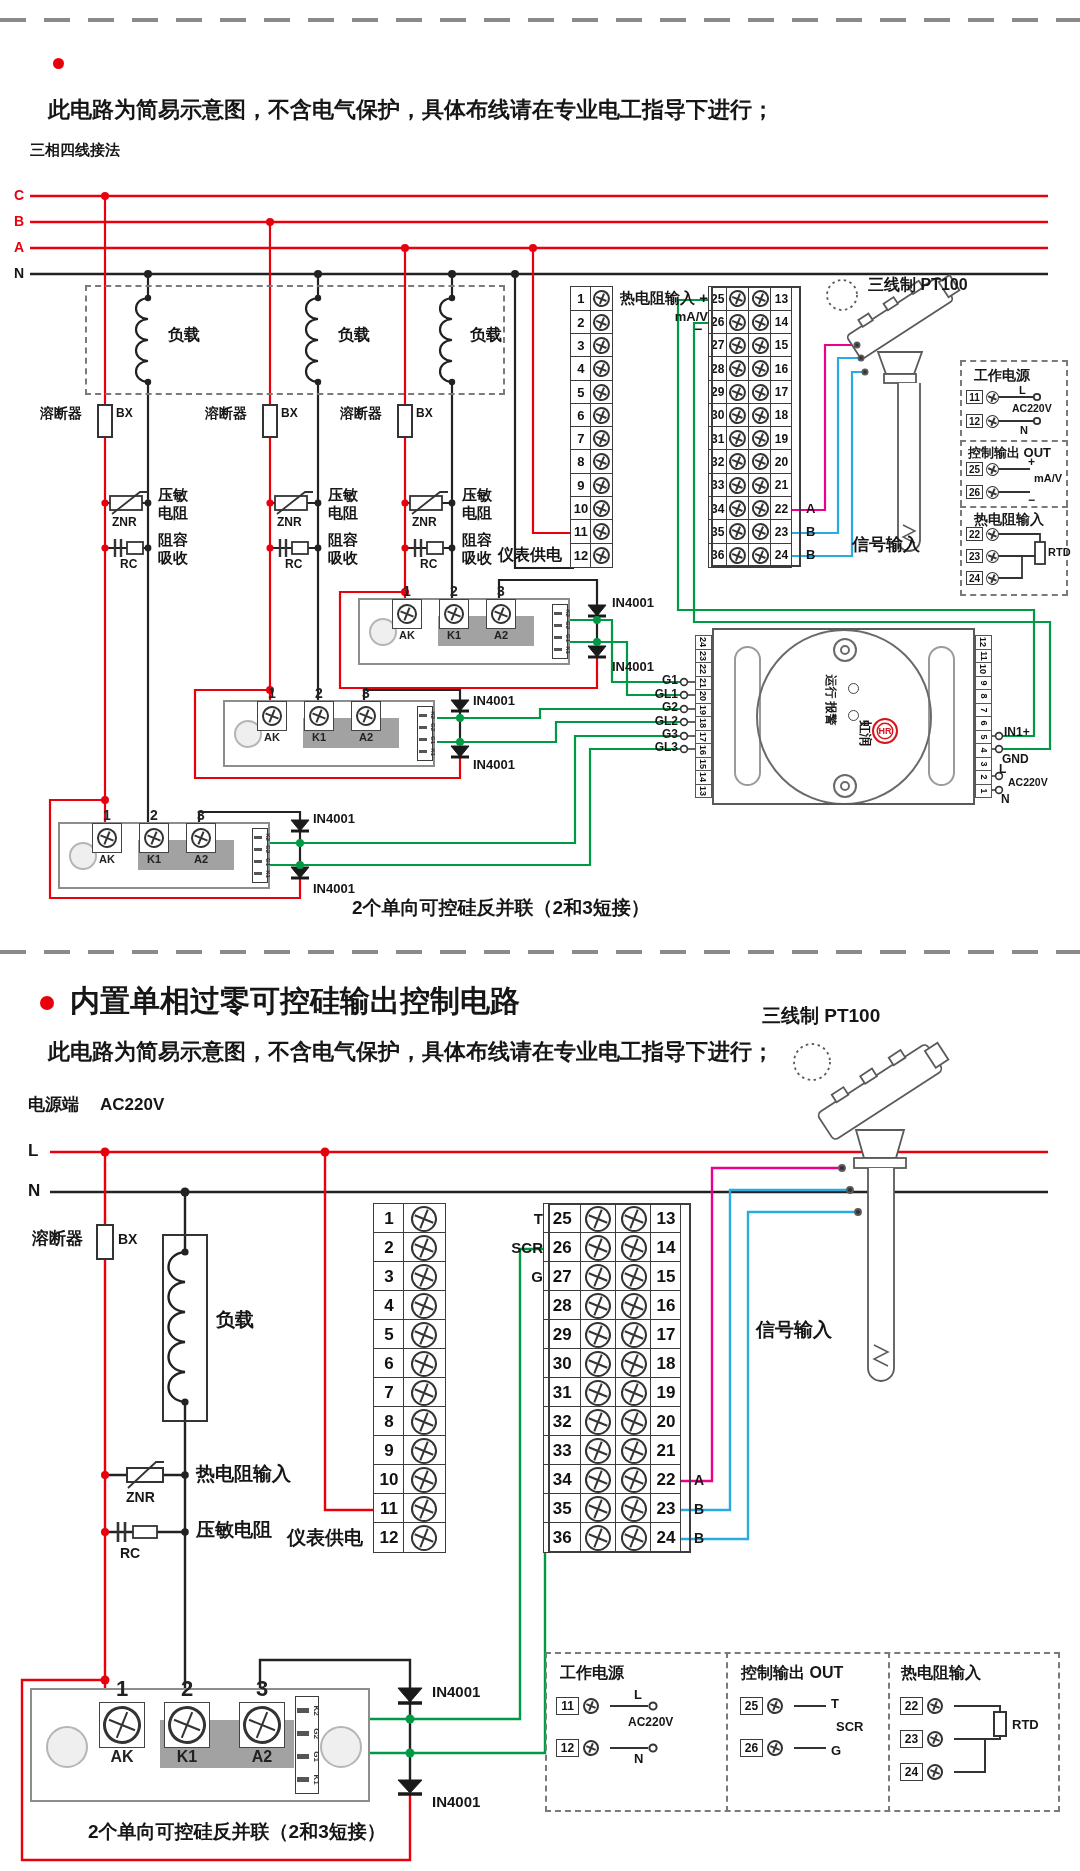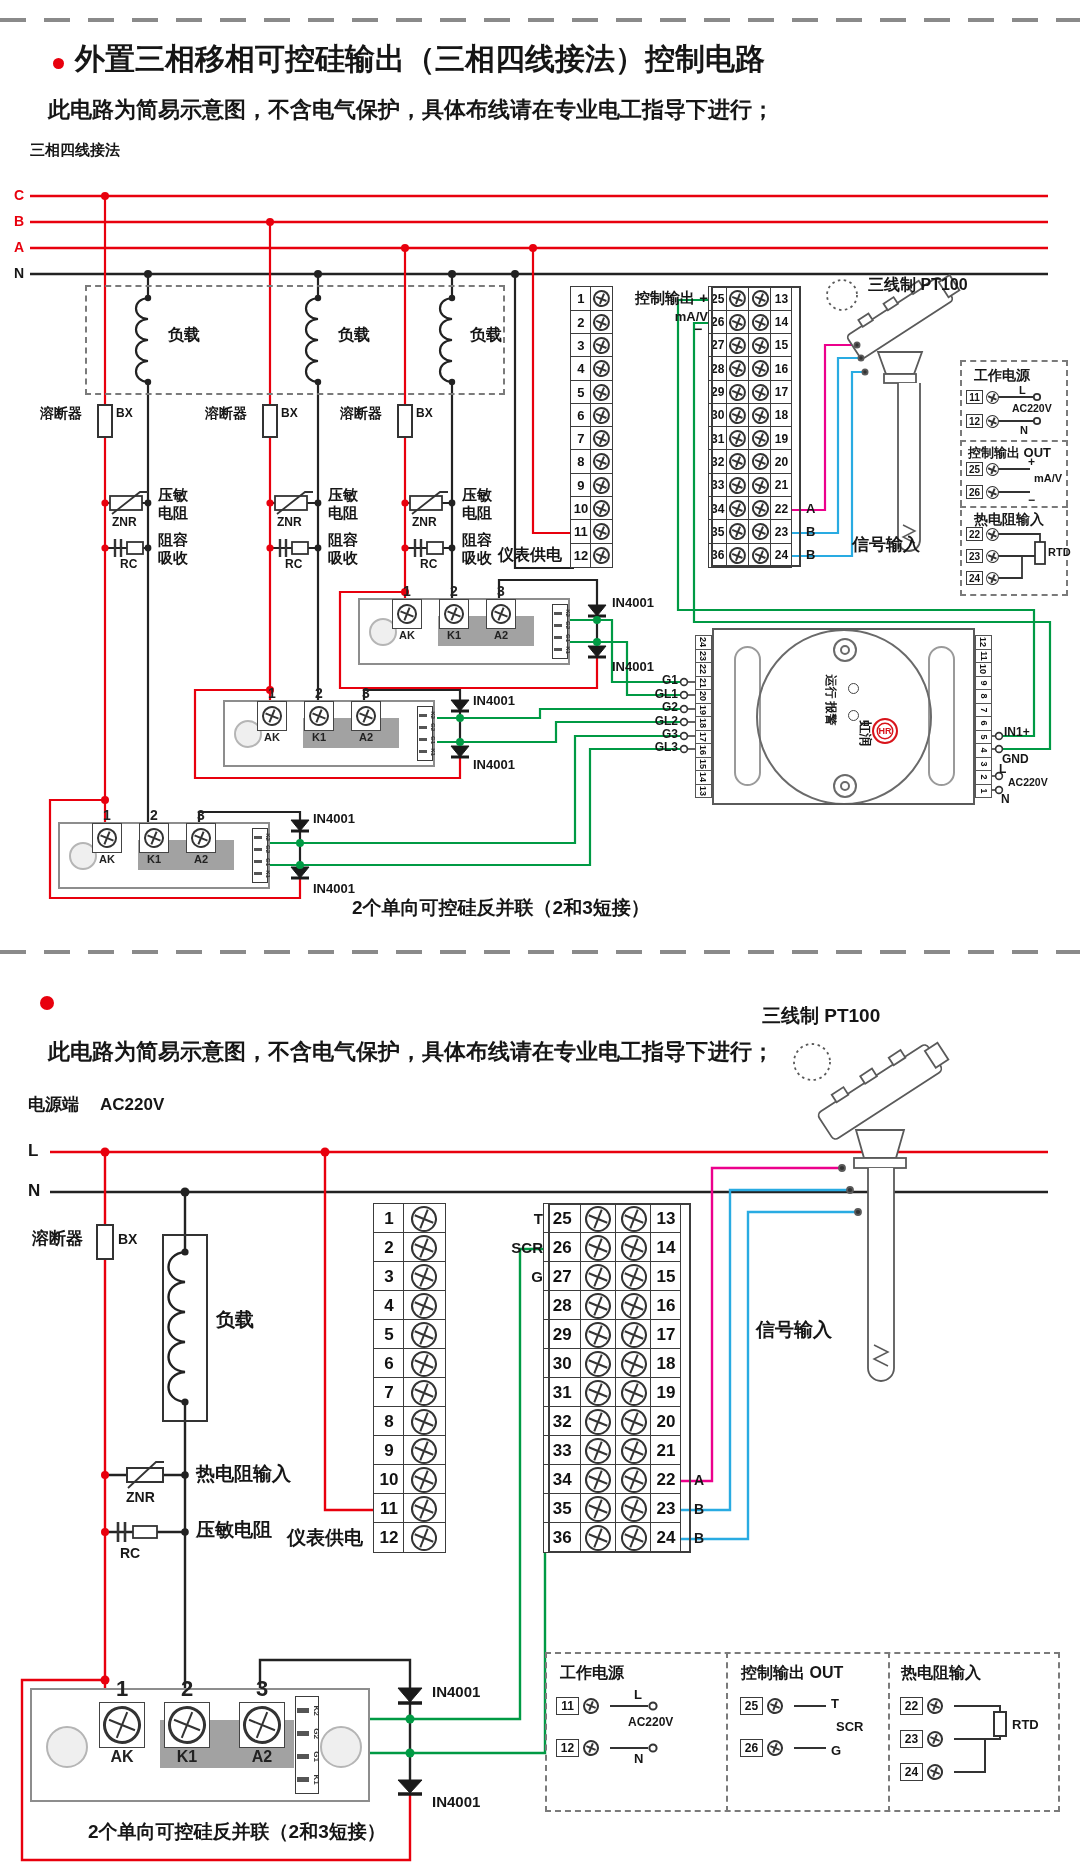--- a/index.html
+++ b/index.html
@@ -336,21 +336,20 @@
       <circle cx="410" cy="1719" r="4.5"></circle>
           <circle cx="410" cy="1753" r="4.5"></circle>
     </g>
   </g>
 </svg>
 
 <div class="dashline" style="top:18px"></div>
 <div class="dashline" style="top:950px"></div>
 
 <span class="bullet" style="left:53px;top:58px;width:11px;height:11px"></span>
-<div class="lb" style="left:75px;top:42px;font-size:30px">外置三相移相可控硅输出（三相四线接法）控制电路</div>
 <div class="lb" style="left:48px;top:98px;font-size:22px">此电路为简易示意图，不含电气保护，具体布线请在专业电工指导下进行；</div>
 <div class="lb" style="left:30px;top:142px;font-size:15px">三相四线接法</div>
 <div class="lb" style="left:14px;top:188px;font-size:14px;color:#e8000d">C</div>
 <div class="lb" style="left:14px;top:214px;font-size:14px;color:#e8000d">B</div>
 <div class="lb" style="left:14px;top:240px;font-size:14px;color:#e8000d">A</div>
 <div class="lb" style="left:14px;top:266px;font-size:14px">N</div>
 
 <div class="dashbox" style="left:85px;top:285px;width:420px;height:110px"></div>
 <div class="lb" style="left:168px;top:326px;font-size:16px">负载</div>
 <div class="lb" style="left:338px;top:326px;font-size:16px">负载</div>
@@ -382,21 +381,21 @@
 <div class="lb" style="left:462px;top:550px;font-size:15px">吸收</div>
 <div class="lb" style="left:420px;top:558px;font-size:12px">RC</div>
 
 <div class="lb" style="left:612px;top:596px;font-size:13px">IN4001</div>
 <div class="lb" style="left:612px;top:660px;font-size:13px">IN4001</div>
 <div class="lb" style="left:473px;top:694px;font-size:13px">IN4001</div>
 <div class="lb" style="left:473px;top:758px;font-size:13px">IN4001</div>
 <div class="lb" style="left:313px;top:812px;font-size:13px">IN4001</div>
 <div class="lb" style="left:313px;top:882px;font-size:13px">IN4001</div>
 
-<div class="lb" style="left:580px;top:290px;width:128px;text-align:right;font-size:15px">控制输出 +</div>
+<div class="lb" style="left:580px;top:290px;width:128px;text-align:right;font-size:15px">热电阻输入 +</div>
 <div class="lb" style="left:620px;top:310px;width:88px;text-align:right;font-size:13px">mA/V</div>
 <div class="lb" style="left:694px;top:322px;font-size:14px">−</div>
 <div class="lb" style="left:498px;top:546px;font-size:16px">仪表供电</div>
 <div class="lb" style="left:806px;top:502px;font-size:13px">A</div>
 <div class="lb" style="left:806px;top:525px;font-size:13px">B</div>
 <div class="lb" style="left:806px;top:548px;font-size:13px">B</div>
 <div class="lb" style="left:852px;top:536px;font-size:17px">信号输入</div>
 <div class="lb" style="left:868px;top:276px;font-size:16px">三线制 PT100</div>
 <div class="lb" style="left:352px;top:898px;font-size:19px">2个单向可控硅反并联（2和3短接）</div>
 
@@ -859,20 +858,21 @@
 <div class="lb" style="left:974px;top:512px;font-size:14px">热电阻输入</div>
 <div class="boxnum" style="left:966px;top:527px;width:17px;height:14px;font-size:10px">22</div>
 <span class="boxscrew" style="left:986px;top:527px"><i class="screw s13"></i></span>
 <div class="boxnum" style="left:966px;top:549px;width:17px;height:14px;font-size:10px">23</div>
 <span class="boxscrew" style="left:986px;top:549px"><i class="screw s13"></i></span>
 <div class="boxnum" style="left:966px;top:571px;width:17px;height:14px;font-size:10px">24</div>
 <span class="boxscrew" style="left:986px;top:571px"><i class="screw s13"></i></span>
 <div class="lb" style="left:1048px;top:546px;font-size:11px">RTD</div>
 
 <span class="bullet" style="left:40px;top:996px;width:14px;height:14px"></span>
+<div class="lb" style="left:70px;top:984px;font-size:30px">内置单相过零可控硅输出控制电路</div>
 <div class="lb" style="left:48px;top:1040px;font-size:22px">此电路为简易示意图，不含电气保护，具体布线请在专业电工指导下进行；</div>
 <div class="lb" style="left:28px;top:1096px;font-size:17px">电源端</div>
 <div class="lb" style="left:100px;top:1096px;font-size:17px">AC220V</div>
 <div class="lb" style="left:28px;top:1142px;font-size:17px">L</div>
 <div class="lb" style="left:28px;top:1182px;font-size:17px">N</div>
 <div class="lb" style="left:32px;top:1230px;font-size:17px">溶断器</div>
 <div class="lb" style="left:118px;top:1232px;font-size:14px">BX</div>
 <div class="lb" style="left:216px;top:1310px;font-size:19px">负载</div>
 <div class="lb" style="left:196px;top:1464px;font-size:19px">热电阻输入</div>
 <div class="lb" style="left:126px;top:1490px;font-size:14px">ZNR</div>

